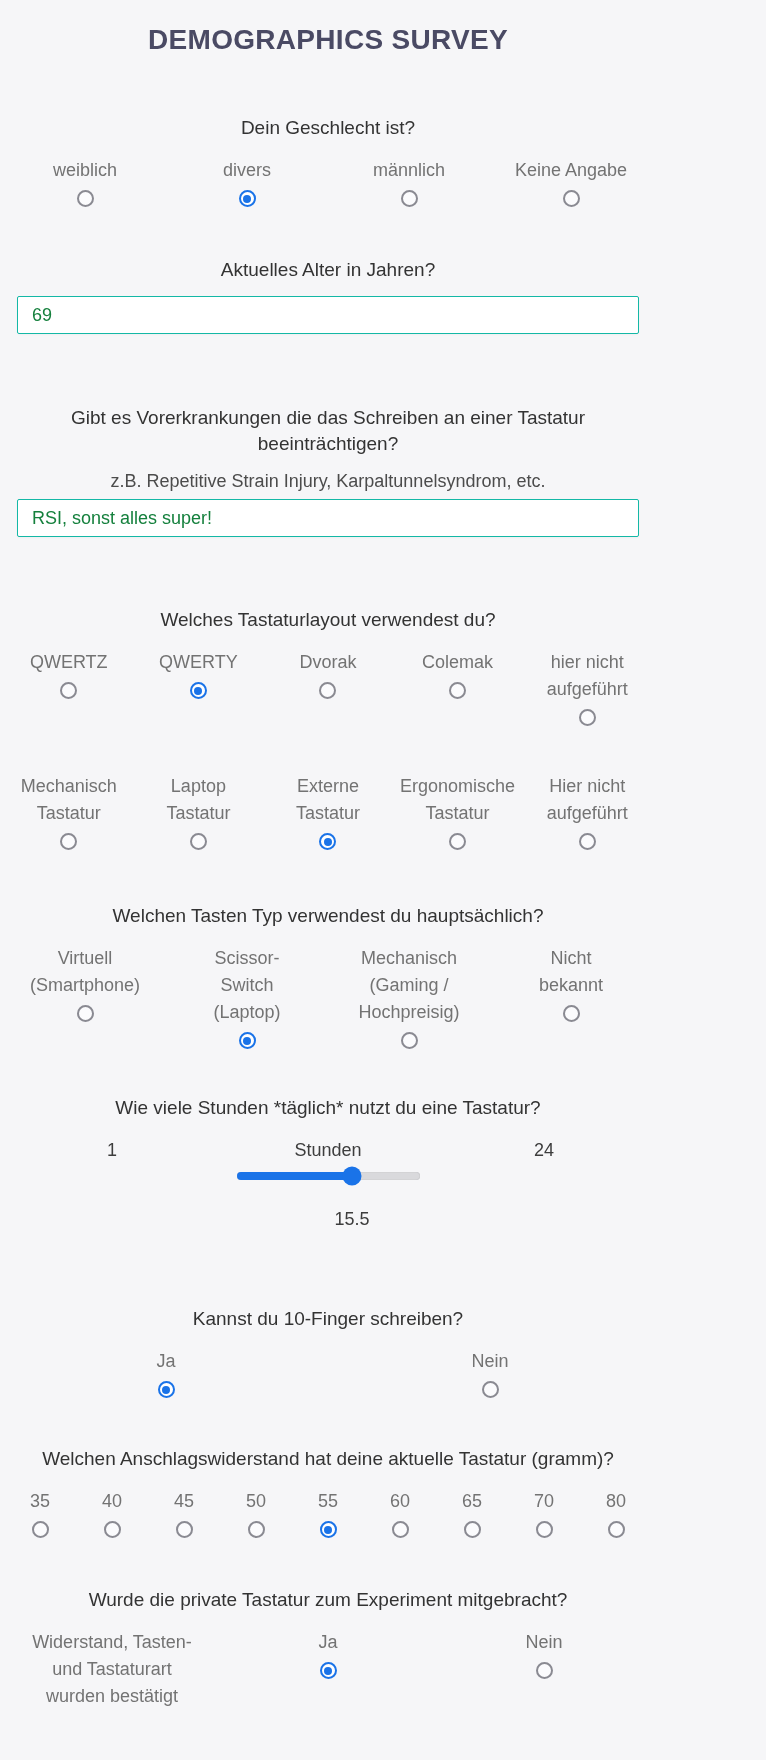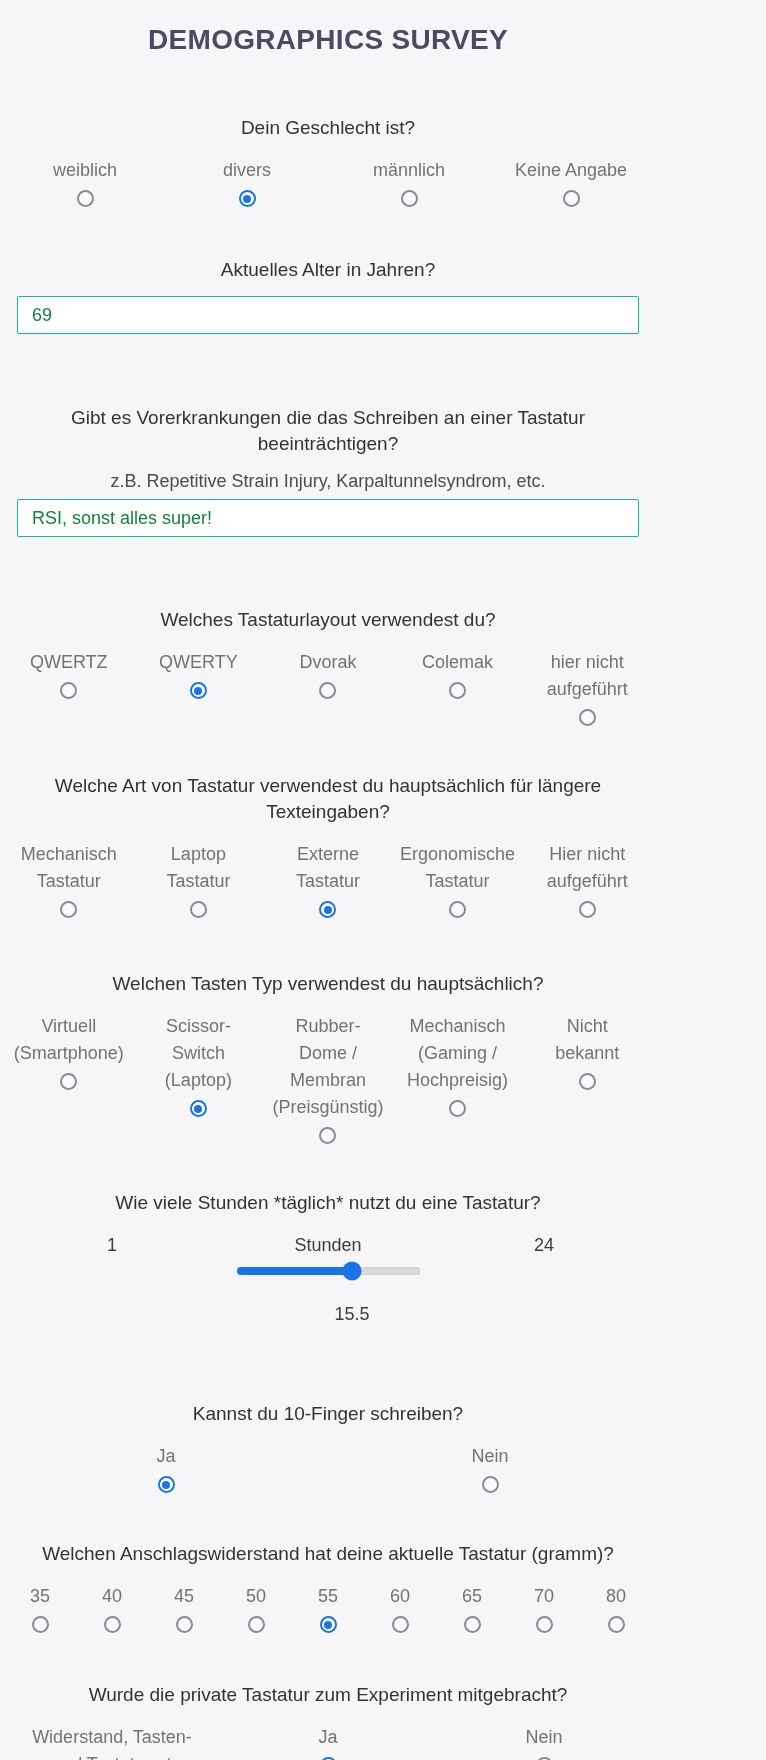--- a/index.html
+++ b/index.html
@@ -159,21 +159,20 @@
         <div class="opt-label">
           <span>hier nicht</span>
           <span>aufgeführt</span>
         </div>
         <div class="radio"></div>
       </div>
     </div>
   </div>
 
   <div class="section s5">
-    <div class="question">Welche Art von Tastatur verwendest du hauptsächlich für längere Texteingaben?</div>
     <div class="options-row">
       <div class="opt">
         <div class="opt-label">
           <span>Mechanisch</span>
           <span>Tastatur</span>
         </div>
         <div class="radio"></div>
       </div>
       <div class="opt">
         <div class="opt-label">
@@ -216,29 +215,20 @@
         </div>
         <div class="radio"></div>
       </div>
       <div class="opt">
         <div class="opt-label">
           <span>Scissor-</span>
           <span>Switch</span>
           <span>(Laptop)</span>
         </div>
         <div class="radio checked"></div>
-      </div>
-      <div class="opt">
-        <div class="opt-label">
-          <span>Rubber-</span>
-          <span>Dome /</span>
-          <span>Membran</span>
-          <span>(Preisgünstig)</span>
-        </div>
-        <div class="radio"></div>
       </div>
       <div class="opt">
         <div class="opt-label">
           <span>Mechanisch</span>
           <span>(Gaming /</span>
           <span>Hochpreisig)</span>
         </div>
         <div class="radio"></div>
       </div>
       <div class="opt">

